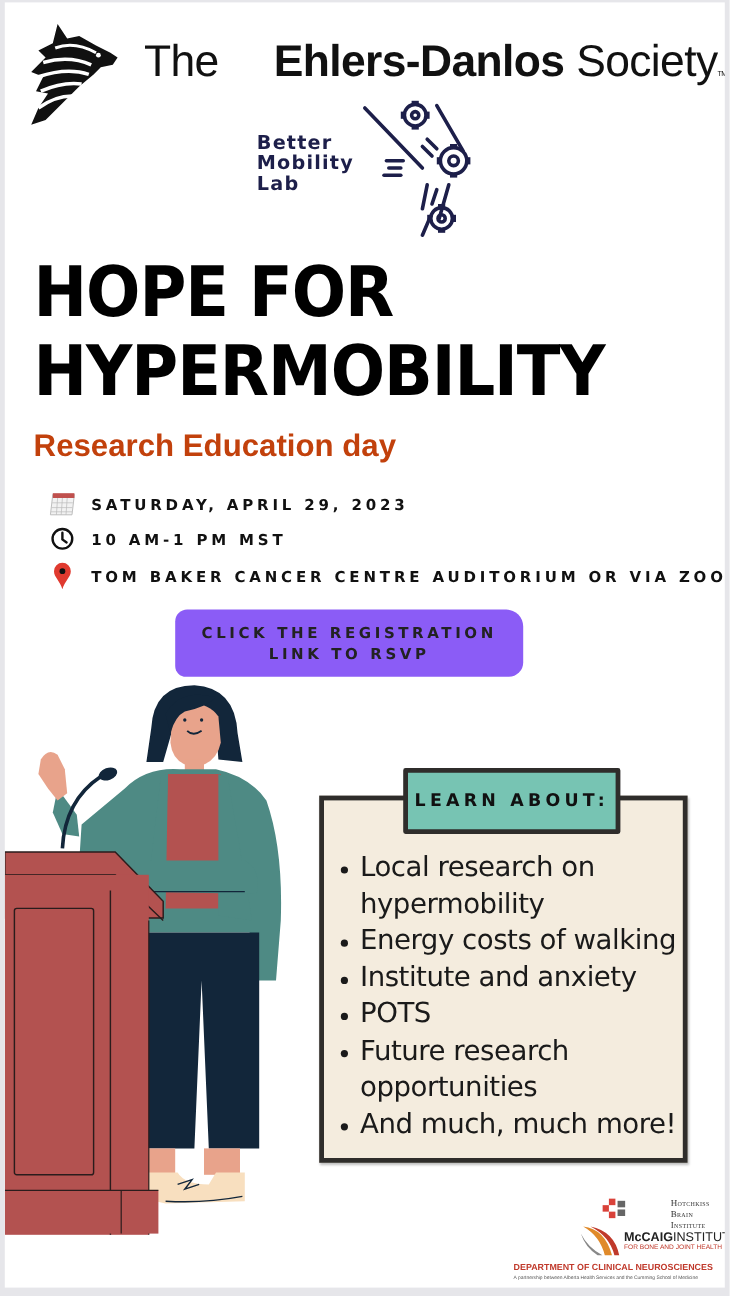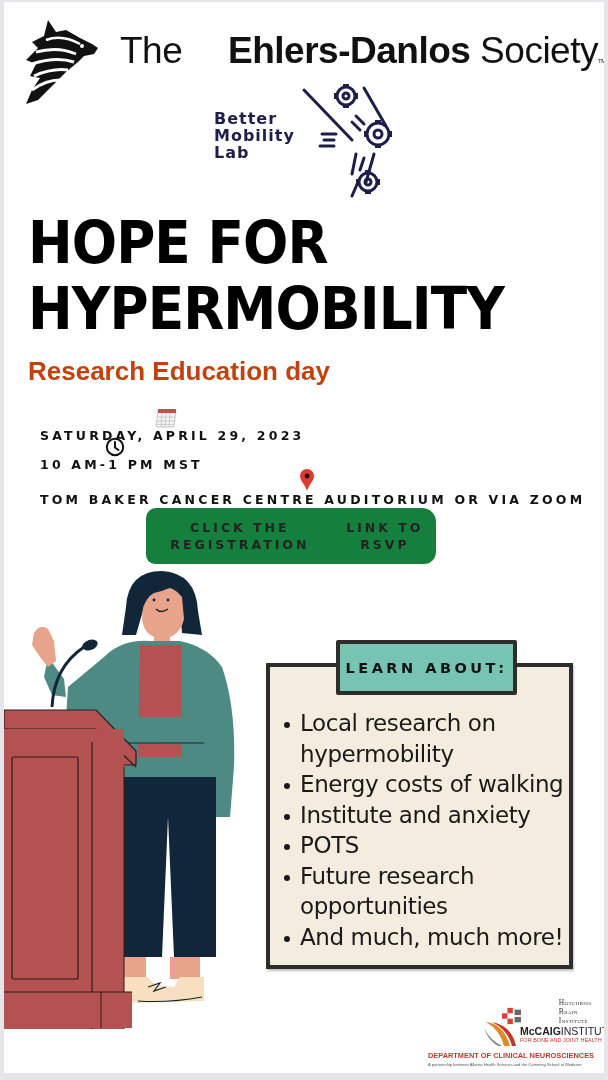--- a/index.html
+++ b/index.html
@@ -38,32 +38,32 @@
     font-weight: 700; color: #000; letter-spacing: -1px;
     font-family: "DejaVu Sans", sans-serif; transform: scaleX(0.92); transform-origin: left top;
     white-space: nowrap;
   }
   .subtitle {
     left: 24px; top: 354px; font-size: 26px; font-weight: 700; color: #c2410c;
     font-family: "Liberation Sans", sans-serif; white-space: nowrap;
   }
 
   
-  .info-row { left: 36px; display: flex; align-items: center; height: 24px; flex-direction: column; }
+  .info-row { left: 36px; display: flex; align-items: center; height: 24px; }
   .info-row .ic { width: 24px; height: 24px; display: flex; align-items: center; justify-content: center; margin-right: 12px; }
   .info-row .txt {
     font-size: 12.5px; font-weight: 700; letter-spacing: 3.2px; color: #111;
     font-family: "DejaVu Sans", sans-serif; white-space: nowrap;
   }
 
   
   .rsvp {
     left: 142px; top: 506px; width: 290px; height: 56px;
-    background: #15803d; border-radius: 10px 14px 12px 9px;
-    display: flex; align-items: center; justify-content: center;
+    background: #8b5cf6; border-radius: 10px 14px 12px 9px;
+    display: flex; flex-direction: column; align-items: center; justify-content: center;
     text-align: center; cursor: pointer;
   }
   .rsvp span {
     font-size: 12.5px; font-weight: 700; letter-spacing: 3px; color: #222;
     font-family: "DejaVu Sans", sans-serif; line-height: 17px;
   }
 
   
   .illus { left: 0px; top: 565px; width: 260px; height: 490px; }
 
@@ -87,21 +87,21 @@
   }
   .learn-list li {
     position: relative; padding-left: 20px; font-size: 23px; line-height: 30.5px; color: #1a1a1a;
     font-family: "DejaVu Sans", sans-serif; letter-spacing: -0.4px;
   }
   .learn-list li::before {
     content: ""; position: absolute; left: 4px; top: 14px; width: 6px; height: 6px; border-radius: 50%; background: #1a1a1a;
   }
 
   
-  .hbi { left: 498px; top: 996px; display: flex; align-items: flex-end; gap: 31px; }
+  .hbi { left: 498px; top: 996px; display: flex; align-items: flex-start; gap: 31px; }
   .hbi .sq { width: 22px; height: 18px; margin-right: 6px; }
   .hbi .t { font-family: "Liberation Serif", serif; font-size: 7.5px; line-height: 9px; color: #333; font-variant: small-caps; letter-spacing: 0.3px; }
   .mccaig { left: 478px; top: 1018px; width: 122px; height: 28px; }
   .mccaig .name { position: absolute; left: 38px; top: 5px; font-size: 10.5px; color: #222; white-space: nowrap; }
   .mccaig .name b { font-weight: 700; }
   .mccaig .sub { position: absolute; left: 38px; top: 17px; font-size: 5.5px; color: #c0392b; white-space: nowrap; }
   .dcn { left: 424px; top: 1049px; font-size: 7.4px; color: #c0392b; font-weight: 700; white-space: nowrap; }
   .partner { left: 424px; top: 1060px; font-size: 4.1px; color: #555; white-space: nowrap; }
 </style>
 </head>

